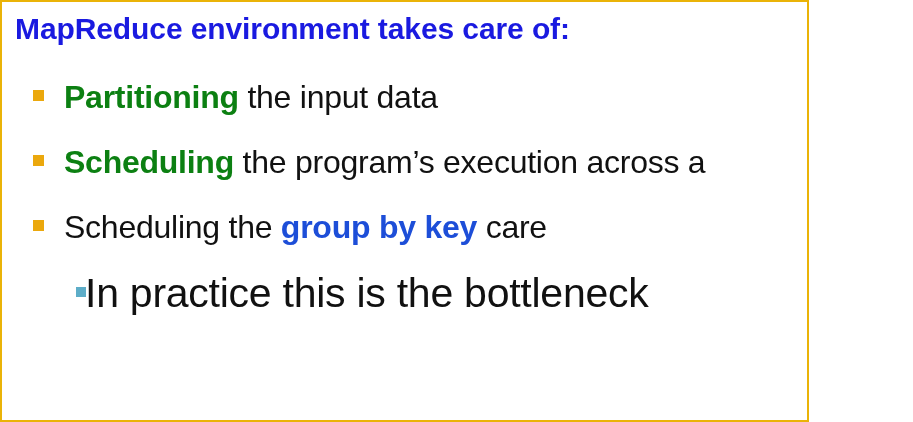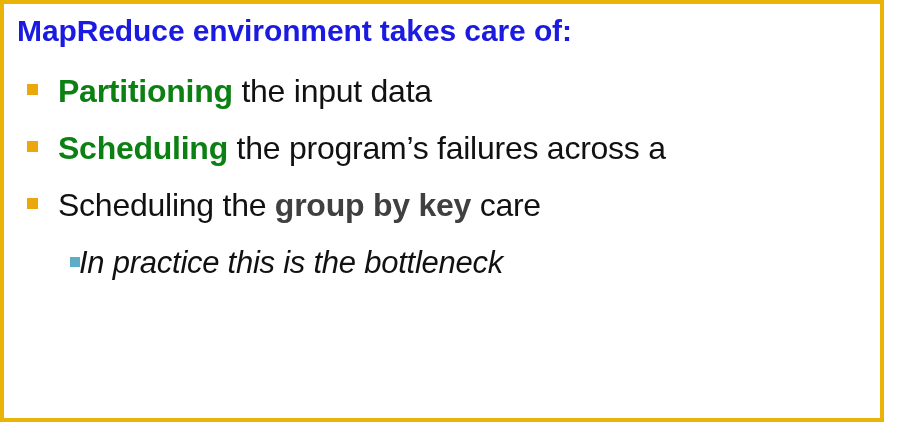--- a/index.html
+++ b/index.html
@@ -8,25 +8,25 @@
   }
   body {
     width: 913px;
     height: 422px;
     background: #ffffff;
     font-family: "Liberation Sans", sans-serif;
     overflow: hidden;
   }
   #slide {
     position: relative;
-    width: 884px;
+    width: 809px;
     height: 422px;
     box-sizing: border-box;
     background: #ffffff;
-    border: 4px solid #eab308;
+    border: 2px solid #eab308;
     overflow: hidden;
   }
   .slide-title {
     position: absolute;
     left: 13px;
     top: 8px;
     font-size: 30px;
     font-weight: bold;
     color: #1a1ae0;
     letter-spacing: -0.1px;
@@ -37,32 +37,31 @@
     position: absolute;
     left: 0;
     top: 55px;
     width: 913px;
     margin: 0;
     padding: 0;
     list-style: none;
   }
   .bullet {
     position: relative;
-    margin: 8px;
+    margin: 16px;
     padding: 0 4px 0 46px;
     font-size: 32px;
     line-height: 49px;
     color: #111111;
     letter-spacing: -0.25px;
   }
   .bullet.level2 {
     padding-left: 67px;
-    font-size: 31px;
+    font-size: 41px;
     line-height: 50px;
-    font-style: italic;
   }
   .marker {
     position: absolute;
     left: 15px;
     top: 17px;
     width: 11px;
     height: 11px;
     background: #eba80d;
   }
   .level2 .marker {
@@ -76,41 +75,41 @@
     display: block;
   }
   .wrap-line {
     display: block;
   }
   .kw-green {
     color: #0c8012;
     font-weight: bold;
   }
   .kw-blue {
-    color: #404040;
+    color: #1d4ed8;
     font-weight: bold;
   }
 </style>
 </head>
 <body>
 
 <div id="slide">
 
   <div class="slide-title">MapReduce environment takes care of:</div>
 
   <ul class="bullet-list">
 
     <li class="bullet">
       <span class="marker"></span>
       <span class="bullet-text"><span class="kw-green">Partitioning</span><span> the input data</span></span>
     </li>
 
     <li class="bullet">
       <span class="marker"></span>
-      <span class="bullet-text"><span class="kw-green">Scheduling</span><span> the program’s failures across a</span></span>
+      <span class="bullet-text"><span class="kw-green">Scheduling</span><span> the program’s execution across a</span></span>
     </li>
 
     <li class="bullet">
       <span class="marker"></span>
       <span class="bullet-text"><span>Scheduling the </span><span class="kw-blue">group by key</span><span> care</span></span>
     </li>
 
     <li class="bullet level2">
       <span class="marker"></span>
       <span class="bullet-text">In practice this is the bottleneck</span>

